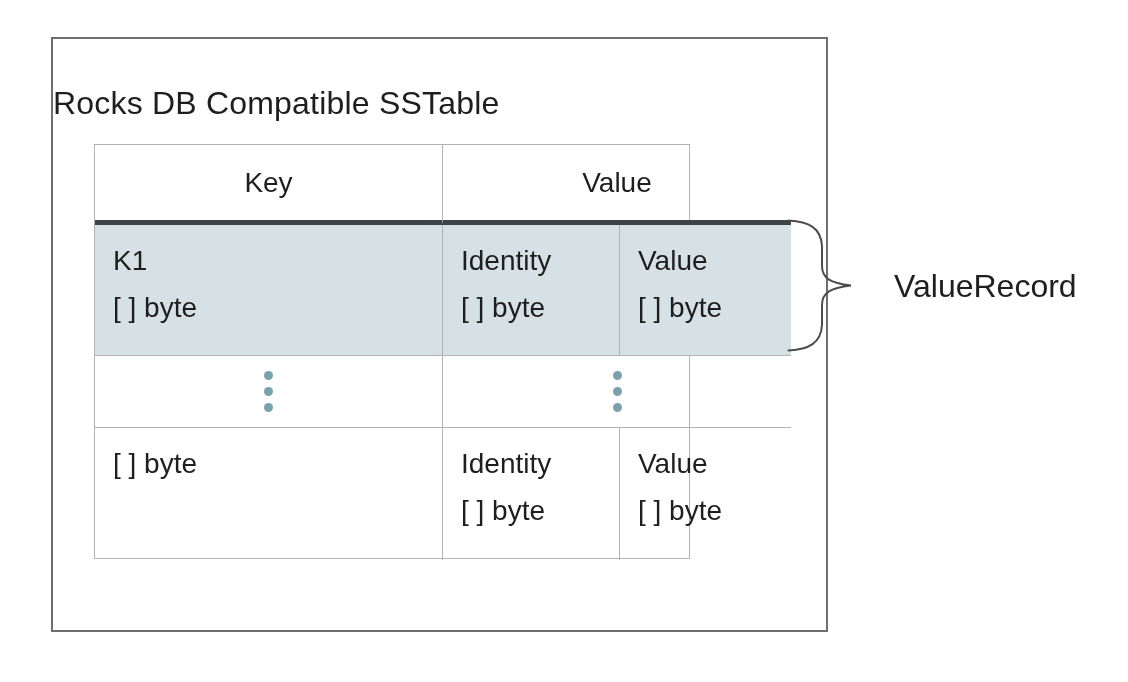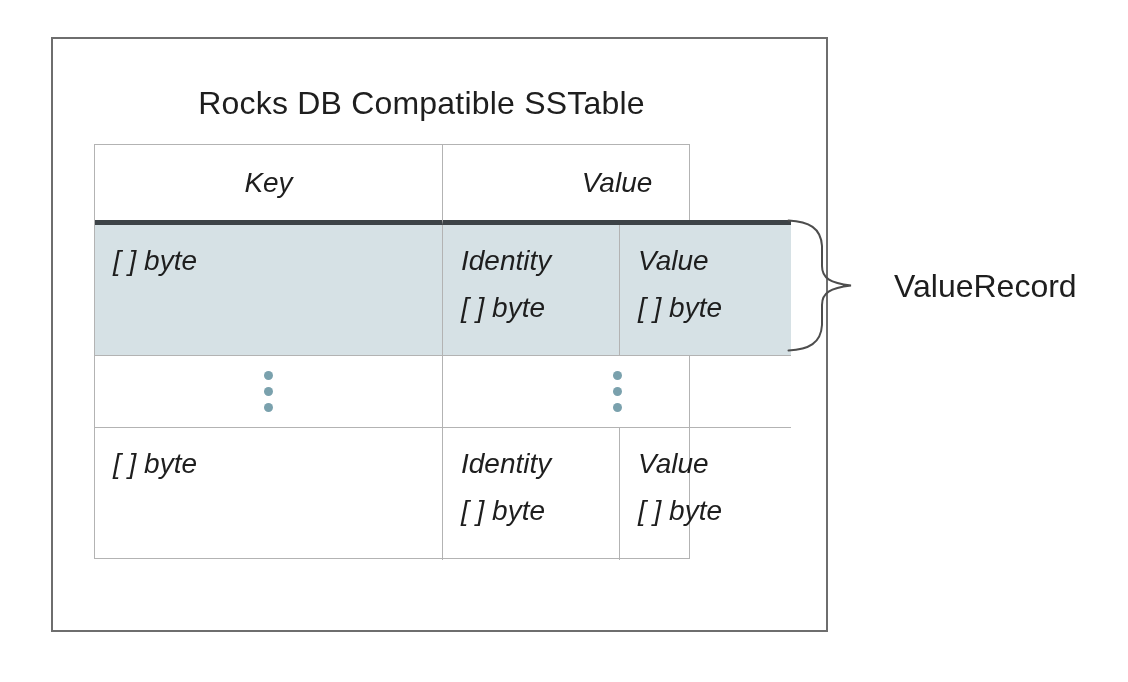--- a/index.html
+++ b/index.html
@@ -18,39 +18,38 @@
     left: 51px; top: 37px;
     width: 777px; height: 595px;
     border: 2px solid var(--outer-border, #6e6e6e);
     background: #ffffff;
   }
 
   .diagram-title {
     position: absolute;
     left: 0; top: 46px;
     width: 737px;               
-    text-align: center;
+    text-align: left;
     font-size: 32px;
     line-height: 36px;
     color: var(--text, #1e1e1e);
     letter-spacing: 0.2px;
     white-space: nowrap;
   }
 
   .sstable {
     position: absolute;
     left: 41px; top: 105px;     
     width: 596px; height: 415px;
     display: grid;
     grid-template-columns: 348px 177px 171px;
     grid-template-rows: 80px 131px 72px 132px;
     border: 1px solid var(--table-border, #b3b3b3);
     background: #ffffff;
     font-size: 28px;
-    font-style: italic;
   }
 
   
   .th {
     display: flex; align-items: center; justify-content: center;
     border-bottom: 5px solid var(--header-rule, #3d4347);
     font-size: 28px;
   }
   .th.key { grid-column: 1; border-right: 1px solid var(--table-border, #b3b3b3); }
   .th.value { grid-column: 2 / span 2; }
@@ -108,20 +107,21 @@
   <div class="outer-box">
 
     <div class="diagram-title">Rocks DB Compatible SSTable</div>
 
     <div class="sstable">
 
       <div class="th key">Key</div>
       <div class="th value">Value</div>
 
       <div class="cell hl b-right b-bottom">
+        <span class="line">K1</span>
         <span class="line">[ ] byte</span>
       </div>
       <div class="cell hl b-right b-bottom">
         <span class="line">Identity</span>
         <span class="line">[ ] byte</span>
       </div>
       <div class="cell hl b-bottom">
         <span class="line">Value</span>
         <span class="line">[ ] byte</span>
       </div>

